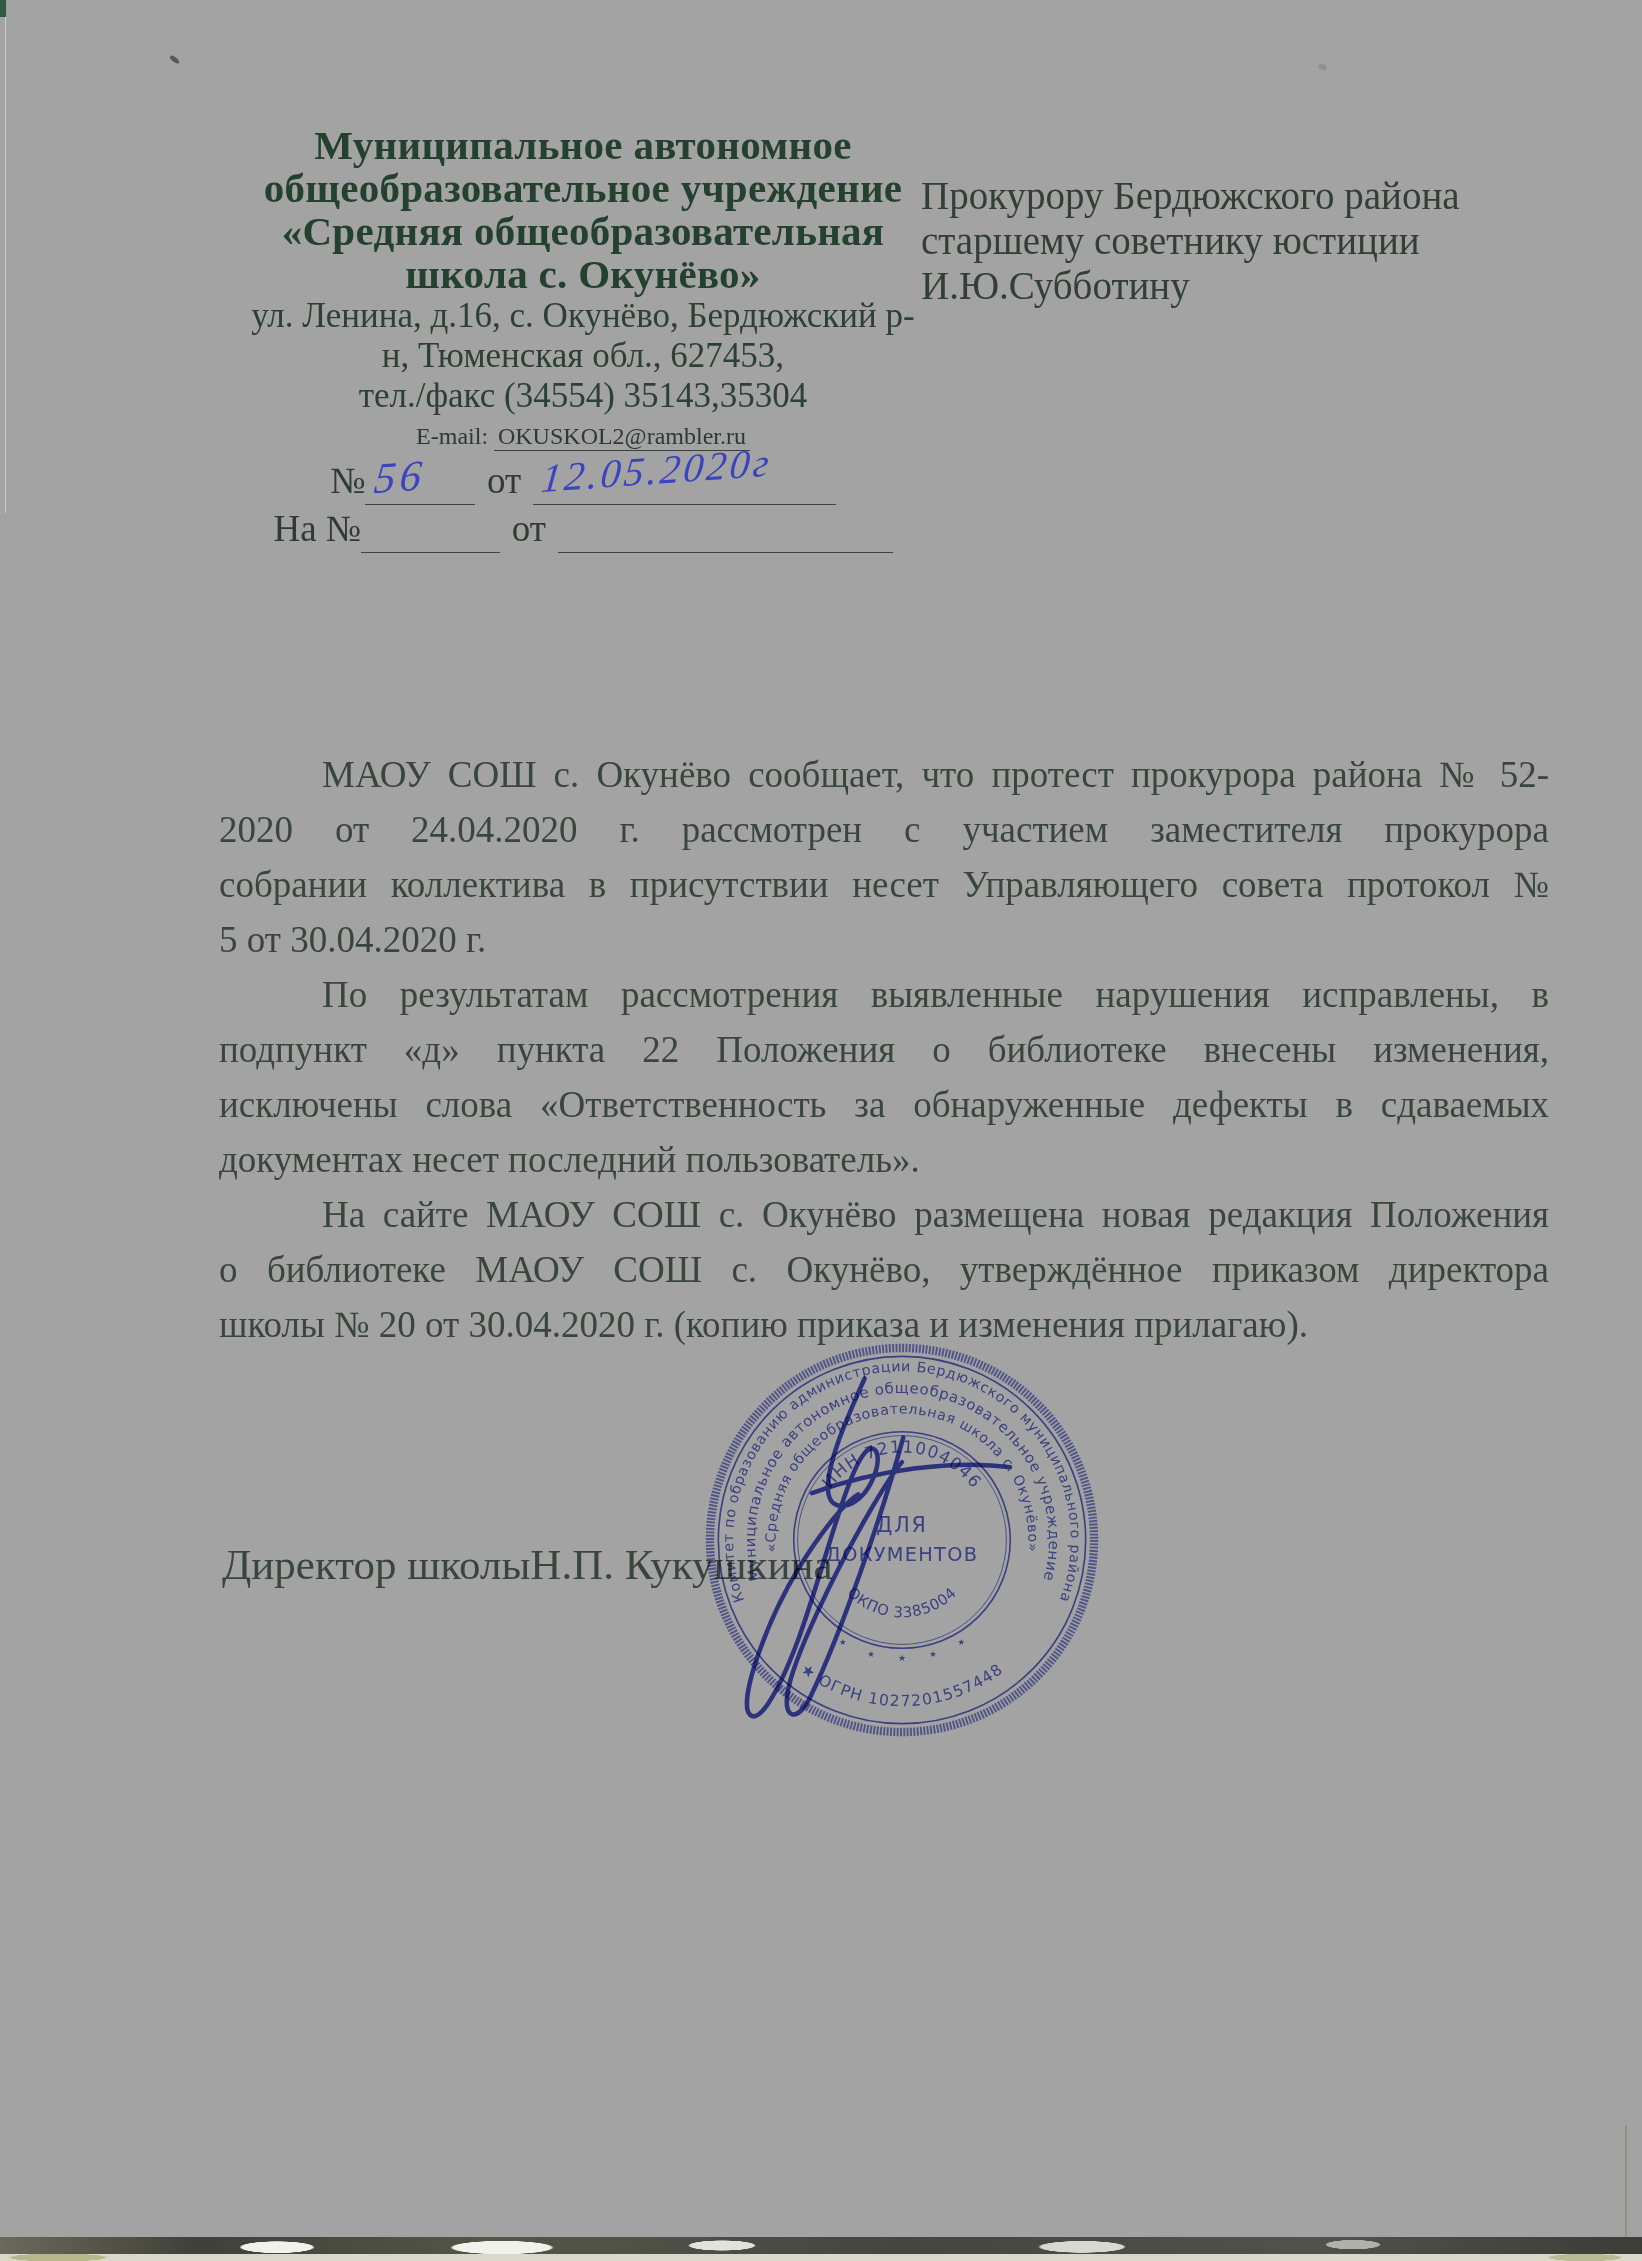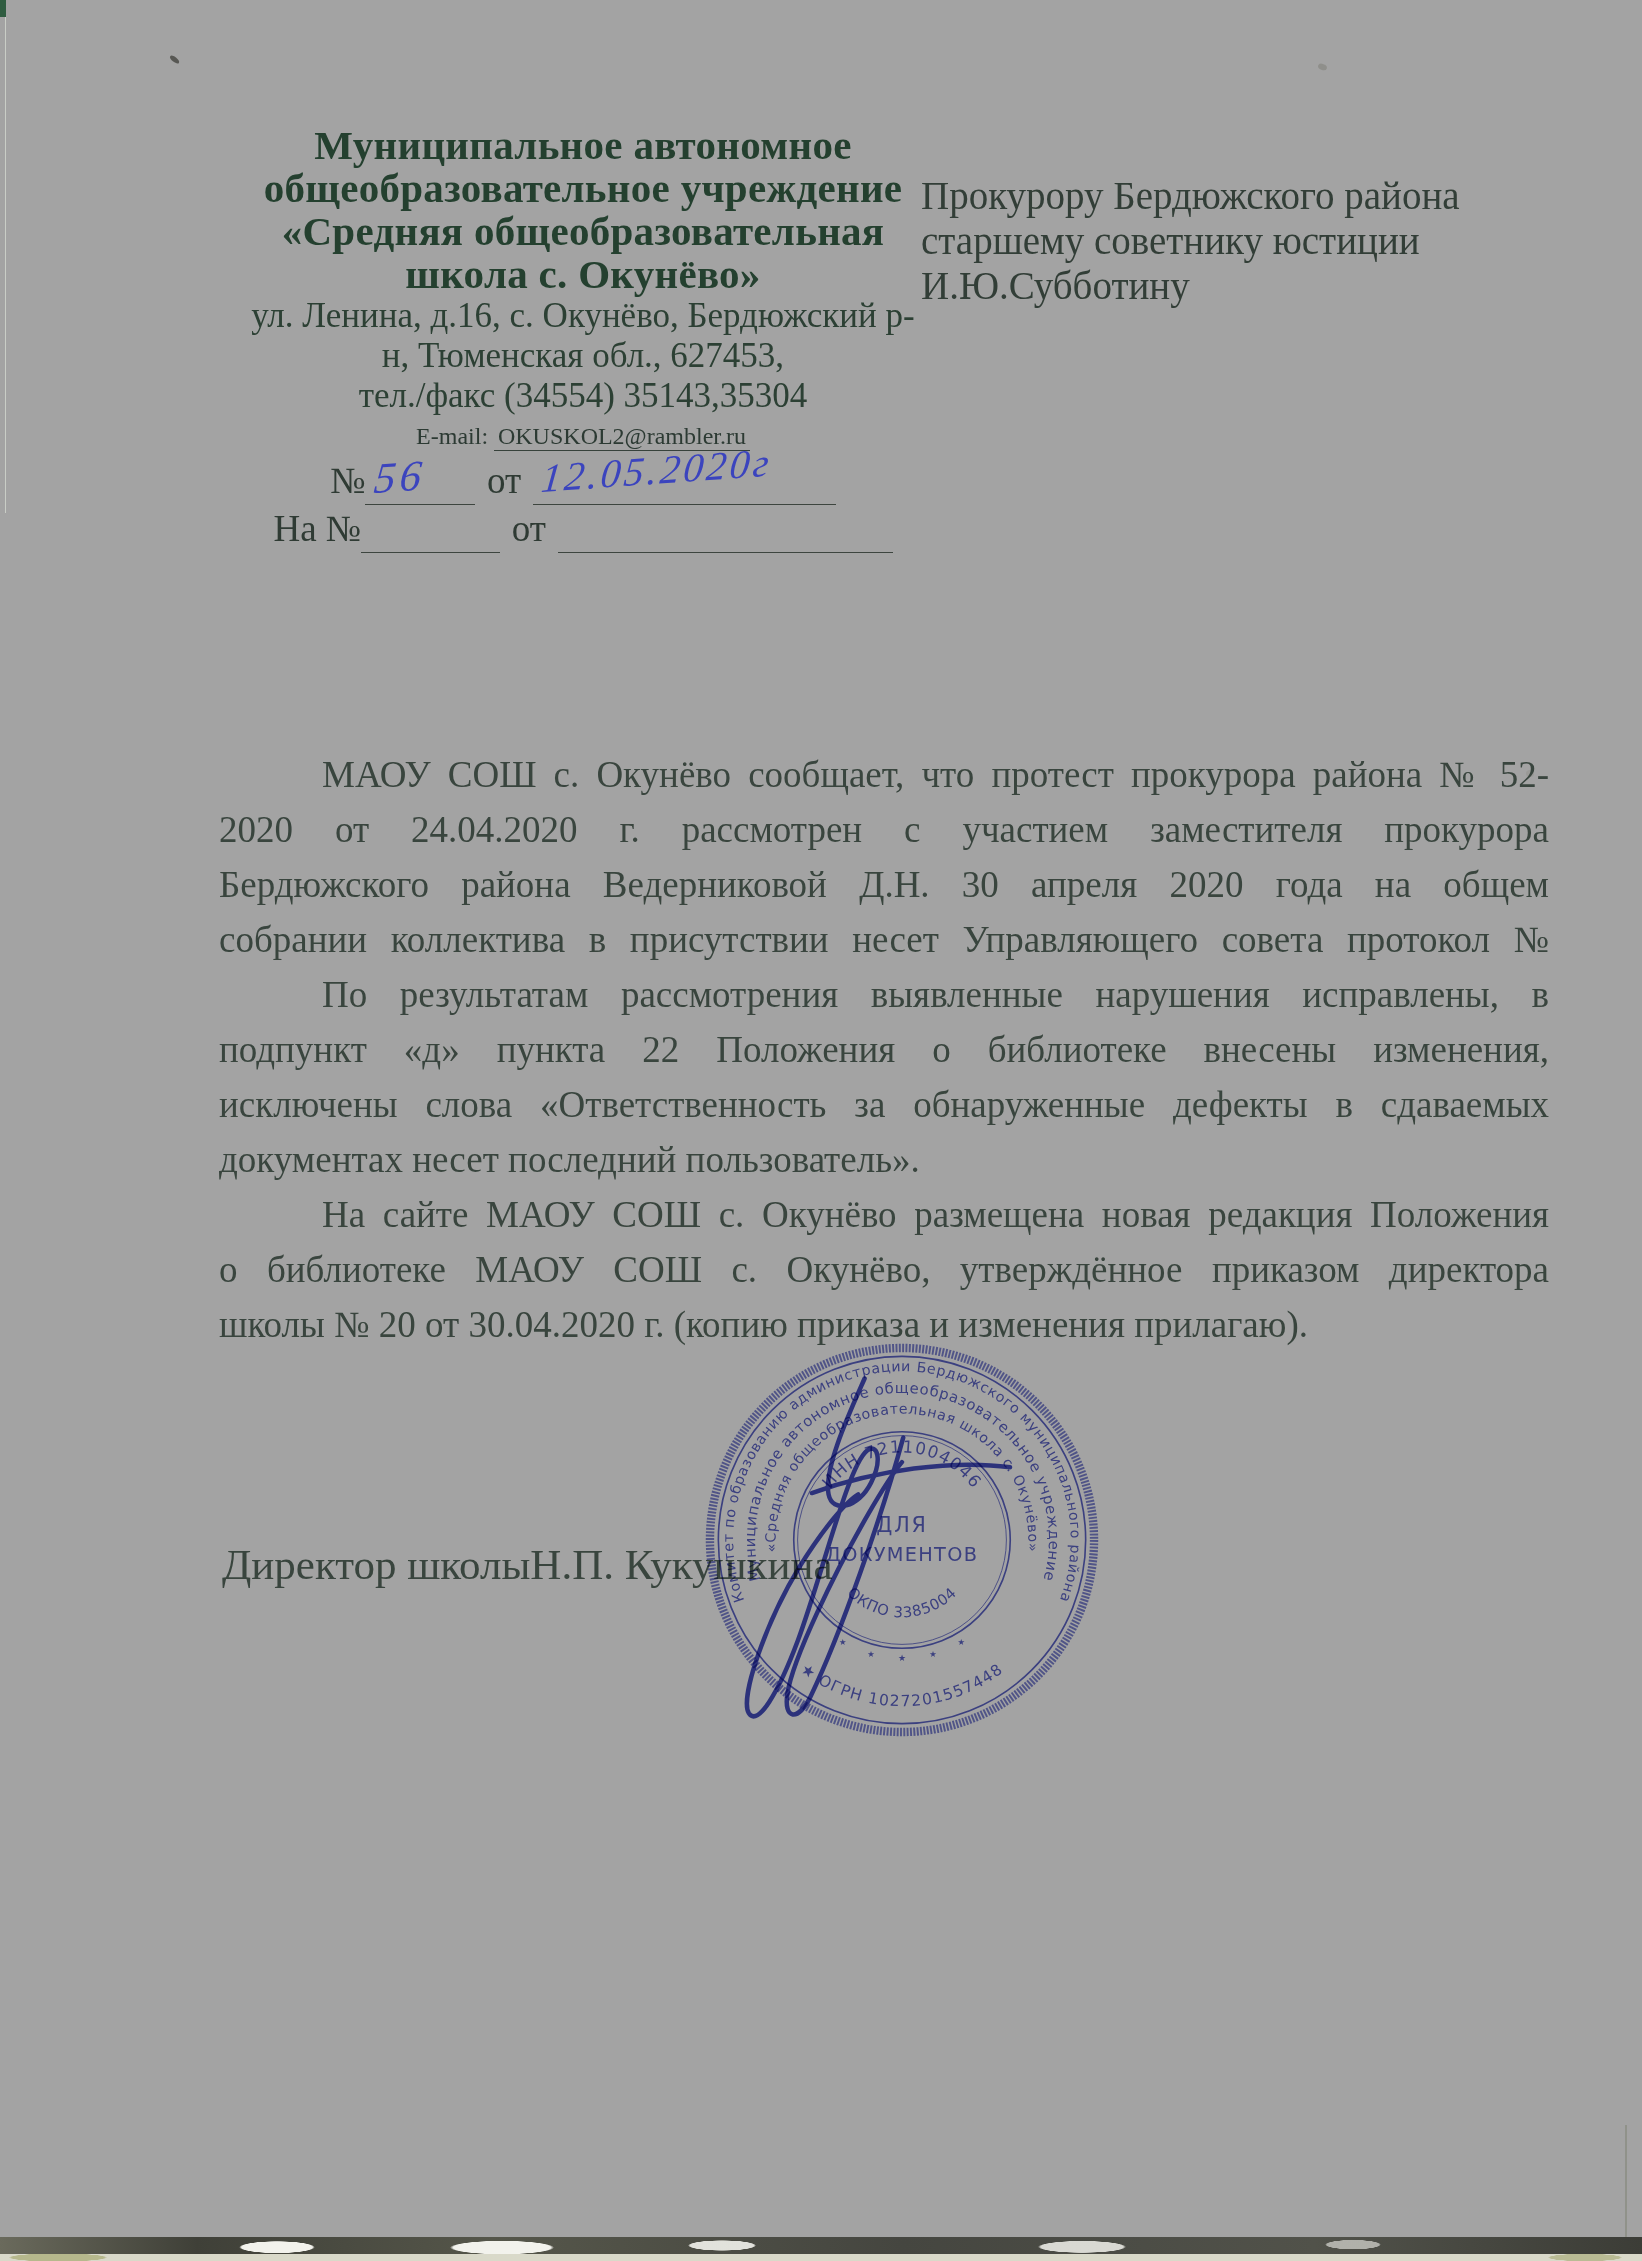--- a/index.html
+++ b/index.html
@@ -93,22 +93,22 @@
   <div class="addressee">
     <div>Прокурору Бердюжского района</div>
     <div>старшему советнику юстиции</div>
     <div>И.Ю.Субботину</div>
   </div>
 
   <div class="body-text">
     <div>
       <div class="bline first">МАОУ СОШ с. Окунёво сообщает, что протест прокурора района № 52-</div>
       <div class="bline">2020 от 24.04.2020 г. рассмотрен с участием заместителя прокурора</div>
-      <div class="bline">Бердюжского района Ведерниковой Д.Н. 30 апреля 2020 года на общем</div>
       <div class="bline">собрании коллектива в присутствии несет Управляющего совета протокол №</div>
+      <div class="bline last">5 от 30.04.2020 г.</div>
     </div>
     <div>
       <div class="bline first">По результатам рассмотрения выявленные нарушения исправлены, в</div>
       <div class="bline">подпункт «д» пункта 22 Положения о библиотеке внесены изменения,</div>
       <div class="bline">исключены слова «Ответственность за обнаруженные дефекты в сдаваемых</div>
       <div class="bline last">документах несет последний пользователь».</div>
     </div>
     <div>
       <div class="bline first">На сайте МАОУ СОШ с. Окунёво размещена новая редакция Положения</div>
       <div class="bline">о библиотеке МАОУ СОШ с. Окунёво, утверждённое приказом директора</div>

